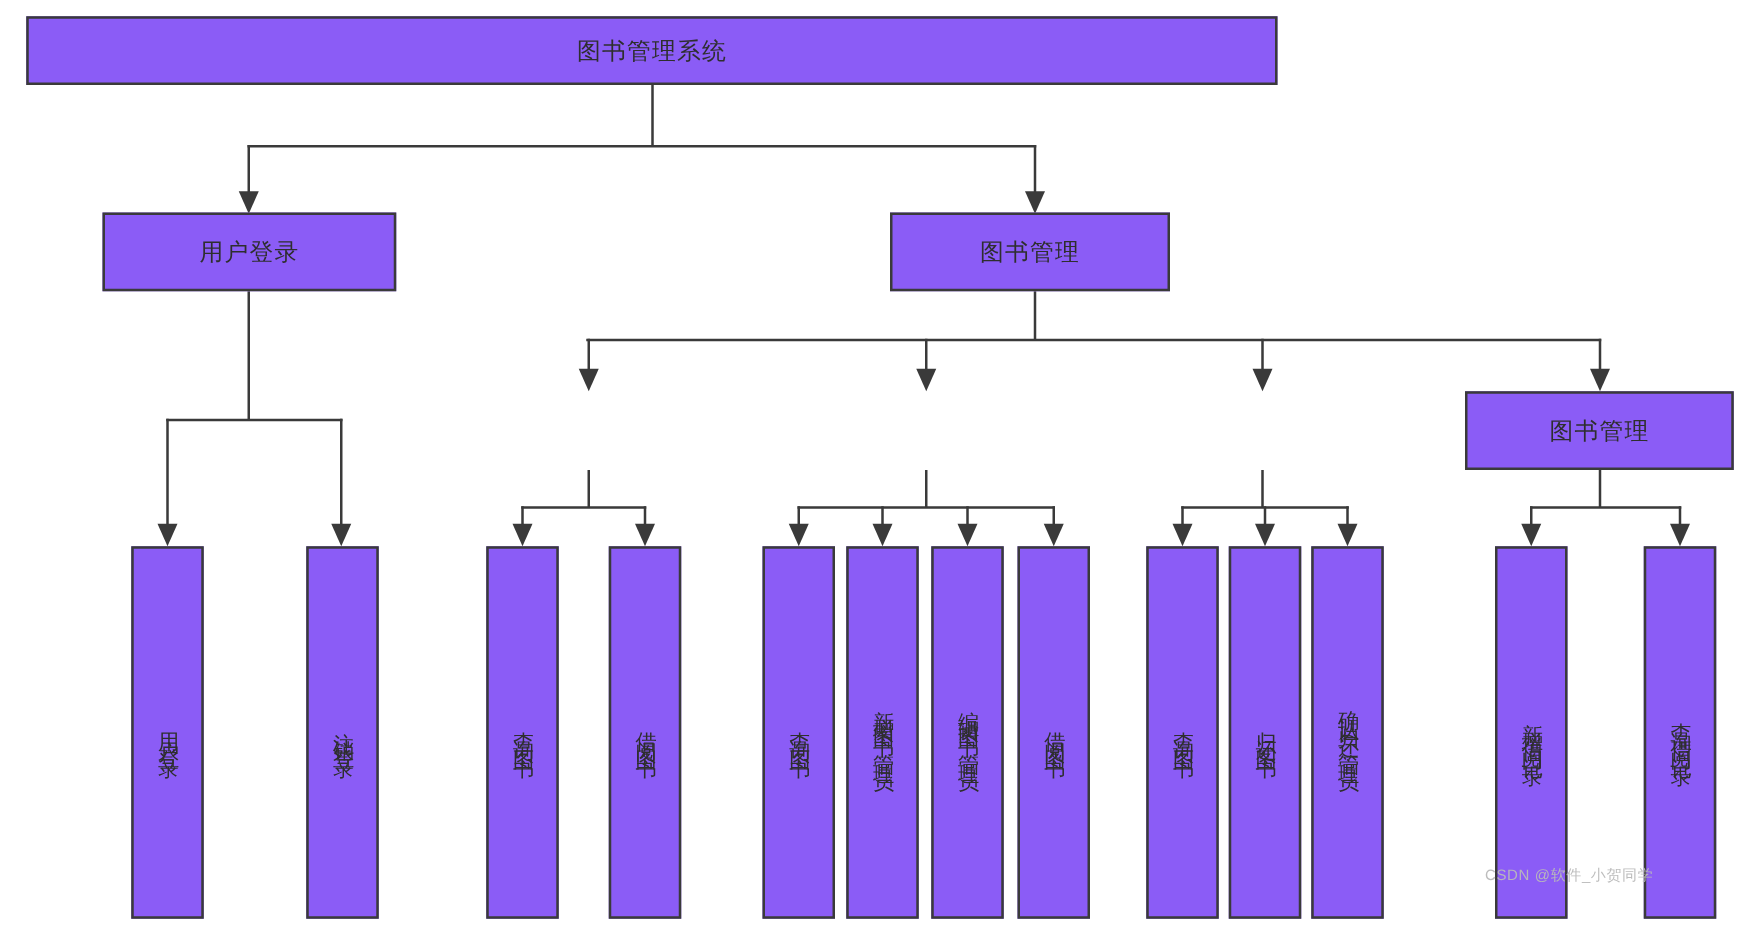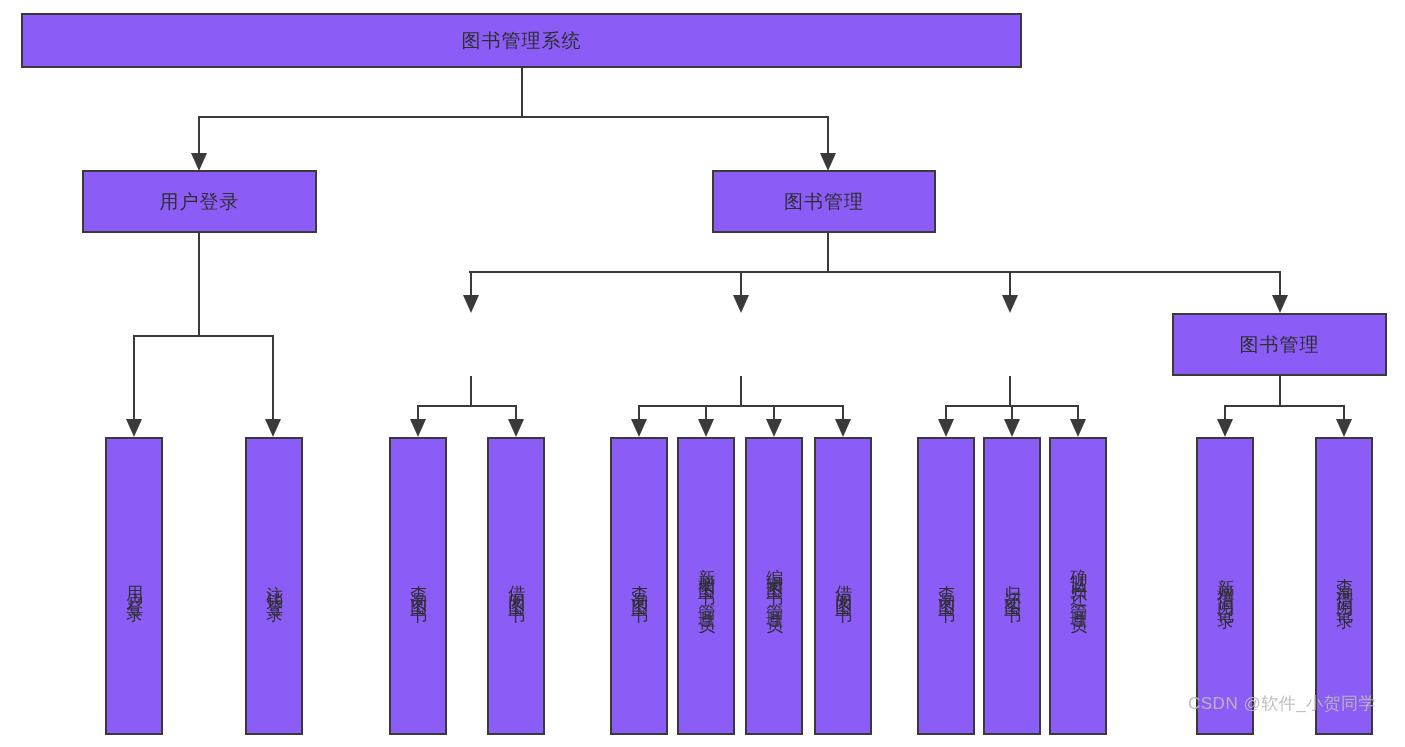--- a/index.html
+++ b/index.html
@@ -39,21 +39,21 @@
     width: 0; height: 0;
     border-left: 8px solid transparent;
     border-right: 8px solid transparent;
     border-top: 18px solid #3a3a3a;
     z-index: 1;
   }
   .watermark {
     position: absolute;
     left: 1188px;
     top: 692px;
-    font-size: 17px;
+    font-size: 12px;
     letter-spacing: 0.5px;
     color: rgba(185, 185, 185, 0.95);
     white-space: nowrap;
     z-index: 3;
   }
 </style>
 </head>
 <body>
 
 <div class="stage">

